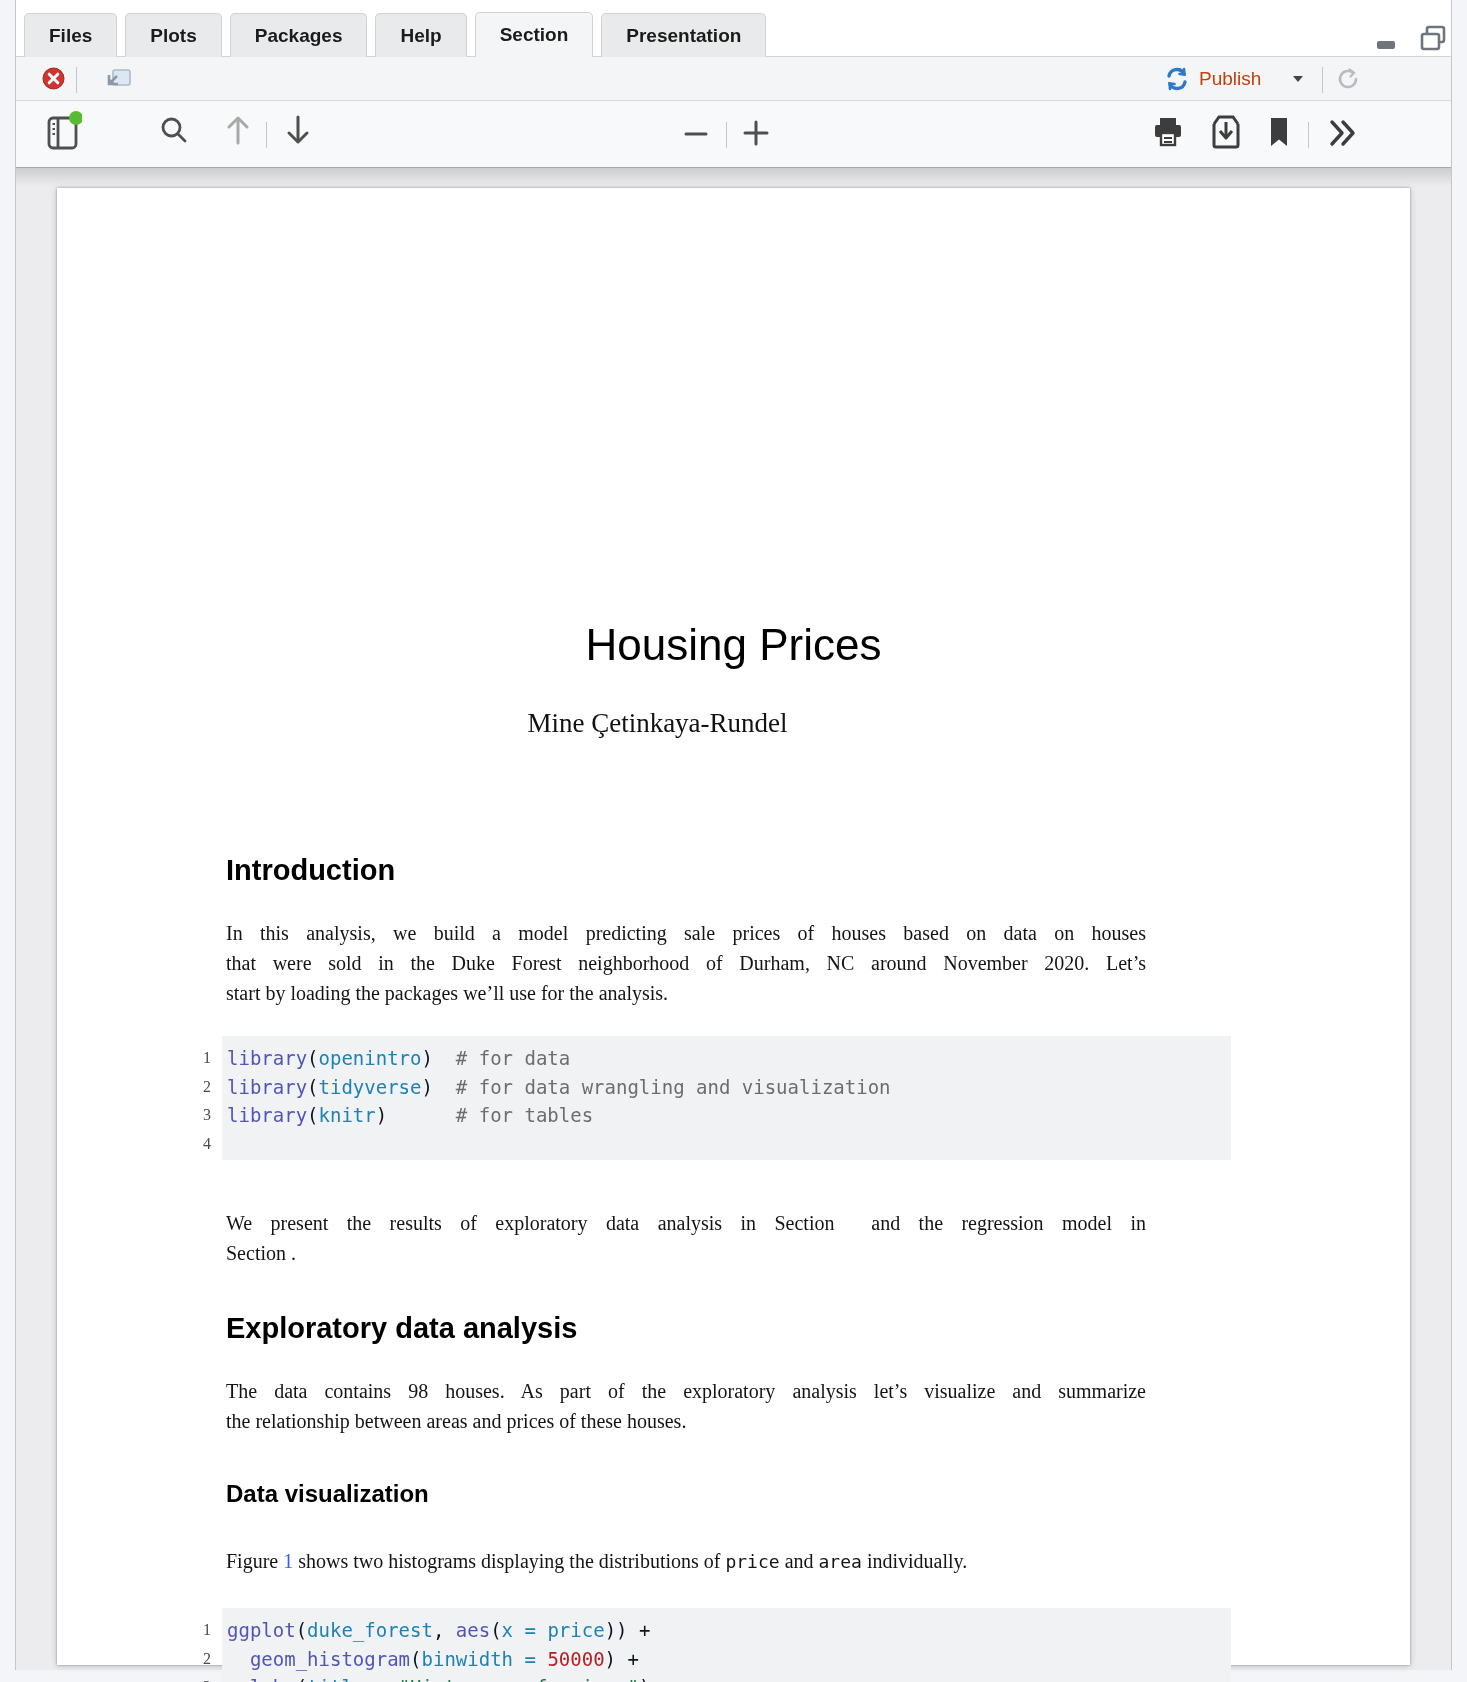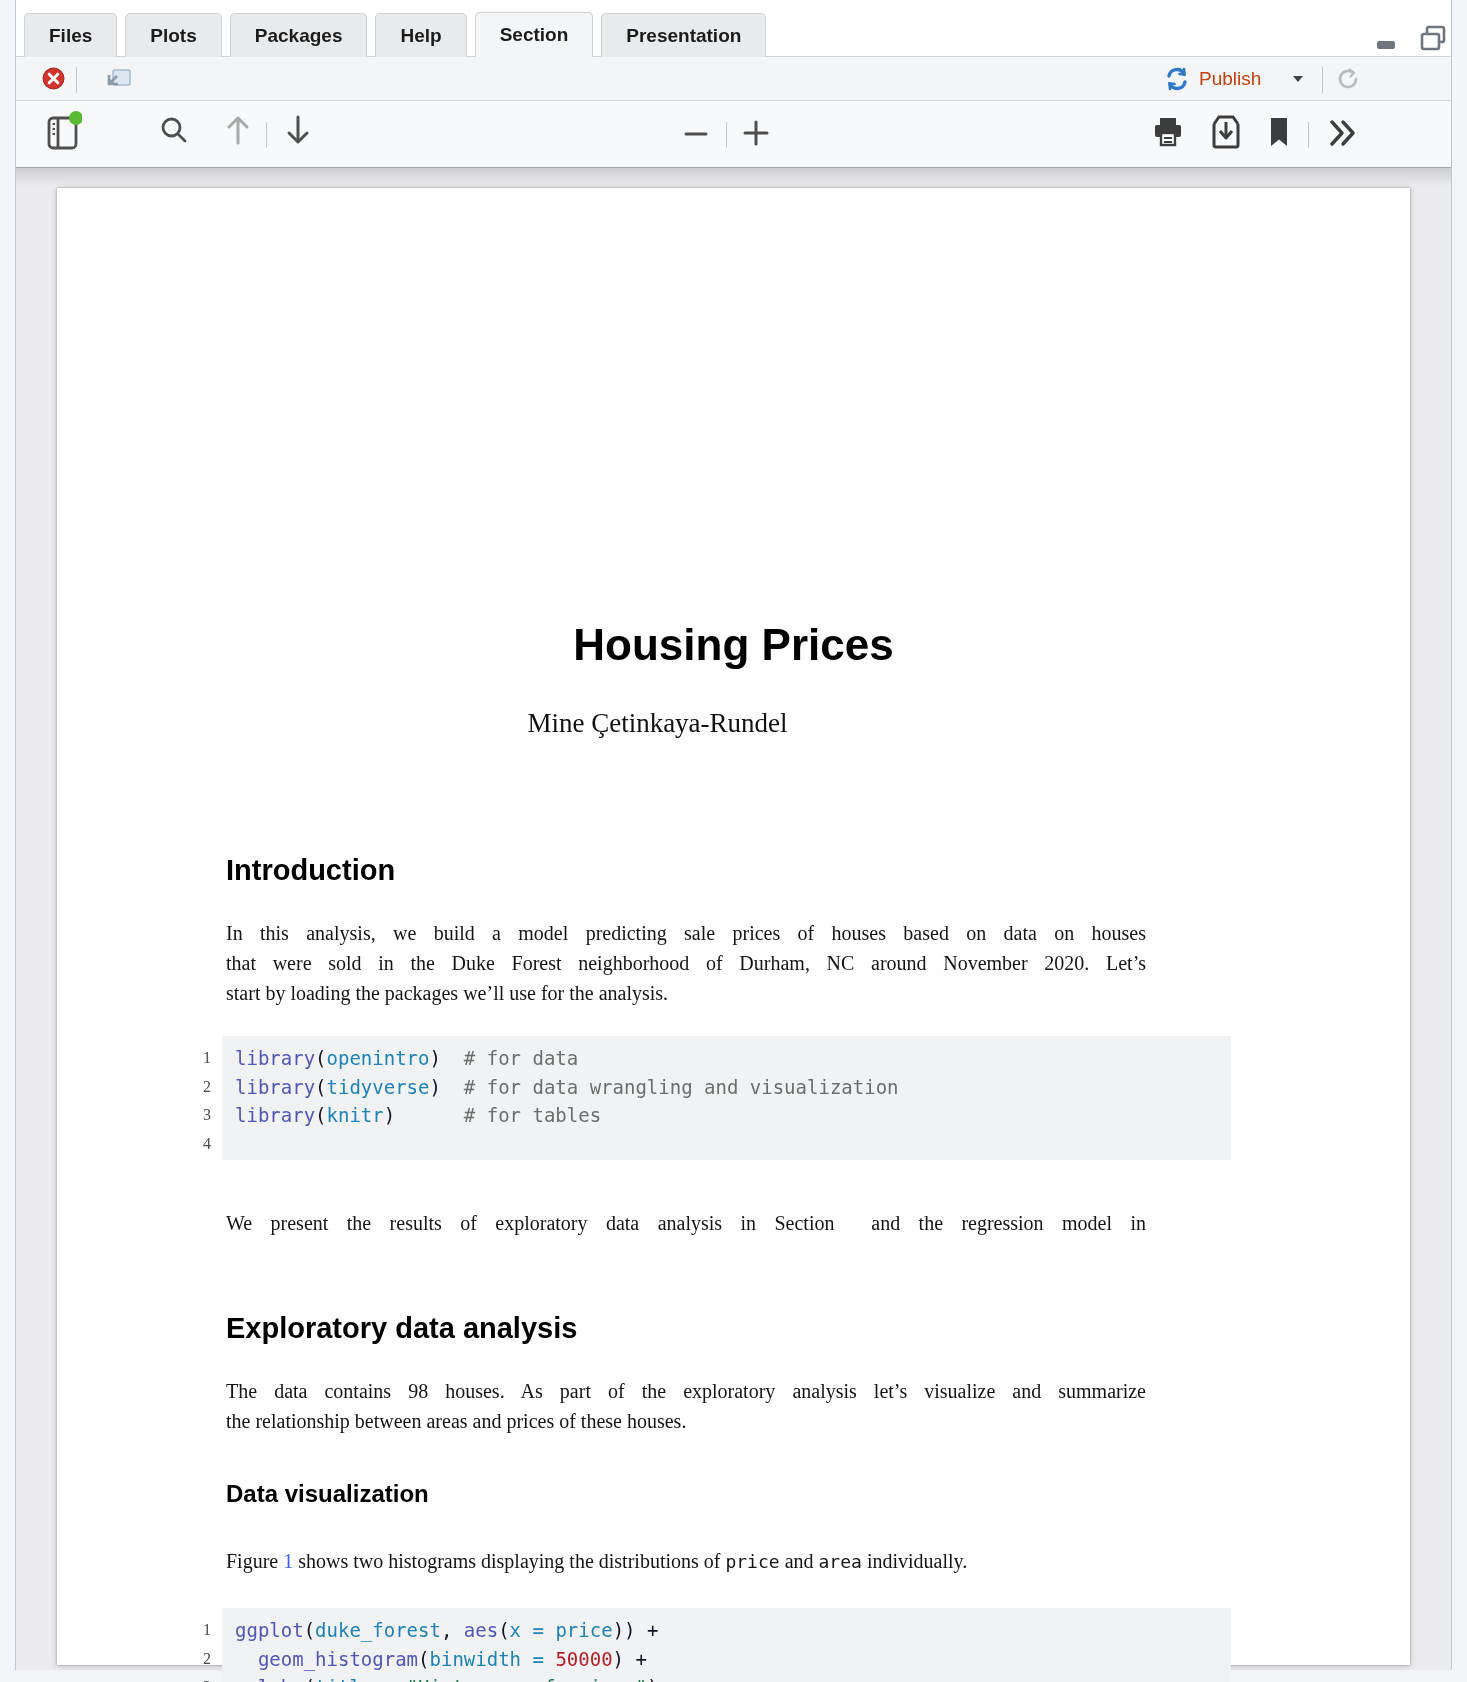--- a/index.html
+++ b/index.html
@@ -17,35 +17,35 @@
   .row2{left:16px;top:57px;width:1435px;height:44px;background:#f4f5f7;border-bottom:1px solid #dadada;box-sizing:border-box;}
   .row3{left:16px;top:101px;width:1435px;height:67px;background:#f8f9fa;border-bottom:1px solid #a8a8a8;box-sizing:border-box;}
   .viewer{left:16px;top:168px;width:1435px;height:1502px;background:#ececee;}
   .viewer:before{content:"";position:absolute;left:0;top:0;width:100%;height:18px;
                  background:linear-gradient(rgba(80,80,90,.20),rgba(80,80,90,0));}
   .vsep{width:1px;height:26px;background:#c6c6c9;}
   
   .page{left:57px;top:188px;width:1353px;height:1477px;background:#fff;
         box-shadow:0 0 2px rgba(0,0,0,.35),0 1px 7px rgba(0,0,0,.18);}
   
-  .doc-title{left:0;top:432px;width:1353px;text-align:center;font-size:44px;font-weight:bold;color:#000;}
+  .doc-title{left:0;top:432px;width:1353px;text-align:center;font-size:44px;font-weight:normal;color:#000;}
   .doc-author{left:0;top:520px;width:1201px;text-align:center;font-family:"Liberation Serif",serif;font-size:27px;color:#111;}
   .h2{font-size:29px;font-weight:bold;color:#000;}
   .h3{font-size:24px;font-weight:bold;color:#000;}
   .para{width:920px;font-family:"Liberation Serif",serif;font-size:20px;color:#141414;}
   .pline{line-height:30px;white-space:normal;}
   .pline.just{text-align:justify;text-align-last:justify;}
   .seg-link{color:#3A5CE8;}
   .seg-icode{font-family:"DejaVu Sans Mono",monospace;font-size:18px;color:#141414;}
   
   .code-bg{background:#f0f2f4;}
   .codelines{font-family:"DejaVu Sans Mono",monospace;font-size:19px;}
   .crow{display:flex;height:28.5px;line-height:28.5px;}
   .cln{width:21px;text-align:right;font-family:"Liberation Serif",serif;font-size:16px;color:#4a4a4a;flex:none;}
-  .ctxt{margin-left:24px;white-space:pre;}
+  .ctxt{margin-left:16px;white-space:pre;}
   .ctxt span{white-space:pre;}
   .tk-fn{color:#5156B5;}
   .tk-id{color:#1E82B4;}
   .tk-op{color:#1E82B4;}
   .tk-num{color:#B42025;}
   .tk-str{color:#22784A;}
   .tk-com{color:#6d6d6d;}
   .tk-pl{color:#10141f;}
   
   .pageinput{left:322px;top:107px;width:97px;height:41px;box-sizing:border-box;border:1px solid #8f9499;border-radius:3px;
@@ -235,20 +235,21 @@
           <span class="cln">3</span>
           <span class="ctxt"><span class="tk-fn">library</span><span class="tk-pl">(</span><span class="tk-id">knitr</span><span class="tk-pl">)</span><span class="tk-pl">      </span><span class="tk-com"># for tables</span></span>
         </div>
         <div class="crow">
           <span class="cln">4</span>
         </div>
       </div>
 
     <div class="abs para" style="left:169px;top:1020px;">
         <div class="pline just">We present the results of exploratory data analysis in Section&nbsp; and the regression model in</div>
+        <div class="pline">Section&nbsp;.</div>
       </div>
 
     <div class="abs h2" style="left:169px;top:1124px;">Exploratory data analysis</div>
     <div class="abs para" style="left:169px;top:1188px;">
         <div class="pline just">The data contains 98 houses. As part of the exploratory analysis let’s visualize and summarize</div>
         <div class="pline">the relationship between areas and prices of these houses.</div>
       </div>
 
     <div class="abs h3" style="left:169px;top:1292px;">Data visualization</div>
     <div class="abs para" style="left:169px;top:1358px;width:960px;">

